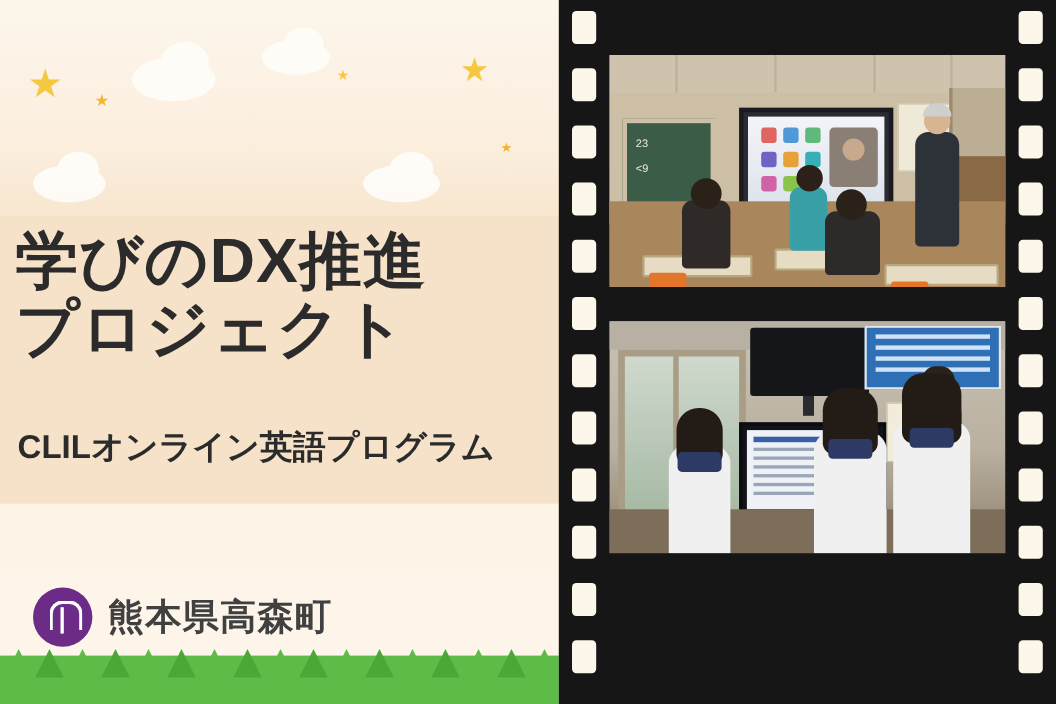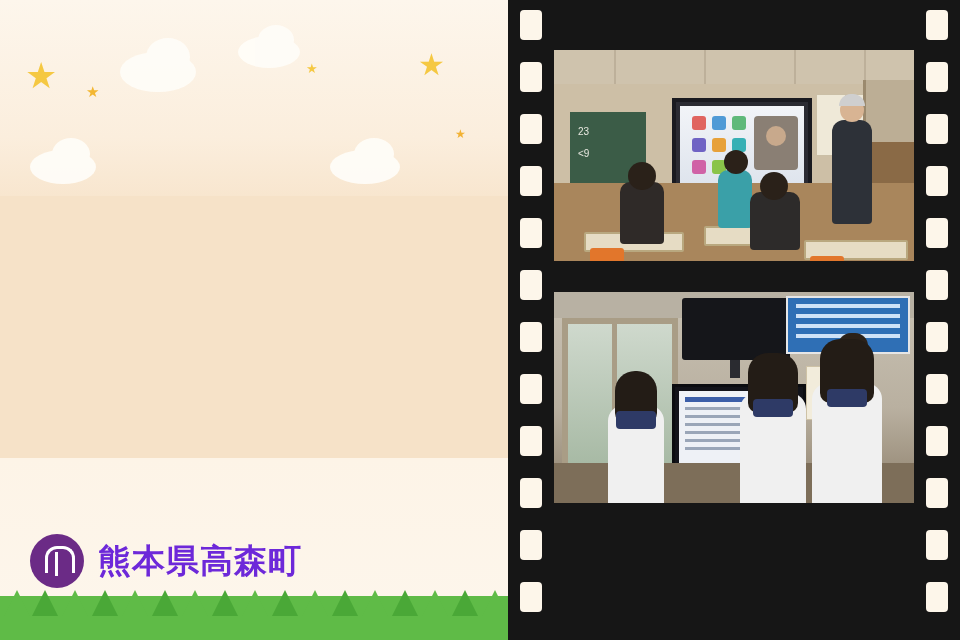--- a/index.html
+++ b/index.html
@@ -81,21 +81,21 @@
     width:54px;height:54px;border-radius:50%;
     background:#6b2b86;position:relative;flex:none;
   }
   .logo-mark:before{
     content:"";position:absolute;left:15px;top:12px;width:24px;height:24px;
     border:3px solid #fff;border-bottom:none;border-radius:12px 12px 0 0;
   }
   .logo-mark:after{
     content:"";position:absolute;left:25px;top:18px;width:3px;height:24px;background:#fff;
   }
-  .town-name{color:#6d28d9;font-weight:bold;font-size:33px;letter-spacing:1px;}
+  .town-name{color:#404040;font-weight:bold;font-size:33px;letter-spacing:1px;}
 
   
   .grass{
     position:absolute;left:0;bottom:0;width:508px;height:44px;
     background:#5fbb47;
   }
   .grass .blade{
     position:absolute;bottom:24px;width:0;height:0;
     border-left:13px solid transparent;border-right:13px solid transparent;
     border-bottom:26px solid #5fbb47;
@@ -184,21 +184,26 @@
     <div class="cloud c3"></div>
     <div class="cloud c4"></div>
 
     <div class="star s1">★</div>
     <div class="star s2">★</div>
     <div class="star s3">★</div>
     <div class="star s4">★</div>
     <div class="star s5">★</div>
 
 
-
+    <div class="headline">
+      <span class="l1">学びのDX推進</span>
+      <span class="l2">プロジェクト</span>
+    </div>
+
+    <div class="subhead">CLILオンライン英語プログラム</div>
 
     <div class="logo-row">
       <div class="logo-mark"></div>
       <div class="town-name">熊本県高森町</div>
     </div>
 
     <div class="grass">
       <div class="blade" style="left:4px;"></div>
       <div class="blade dark" style="left:32px;"></div>
       <div class="blade" style="left:62px;"></div>

